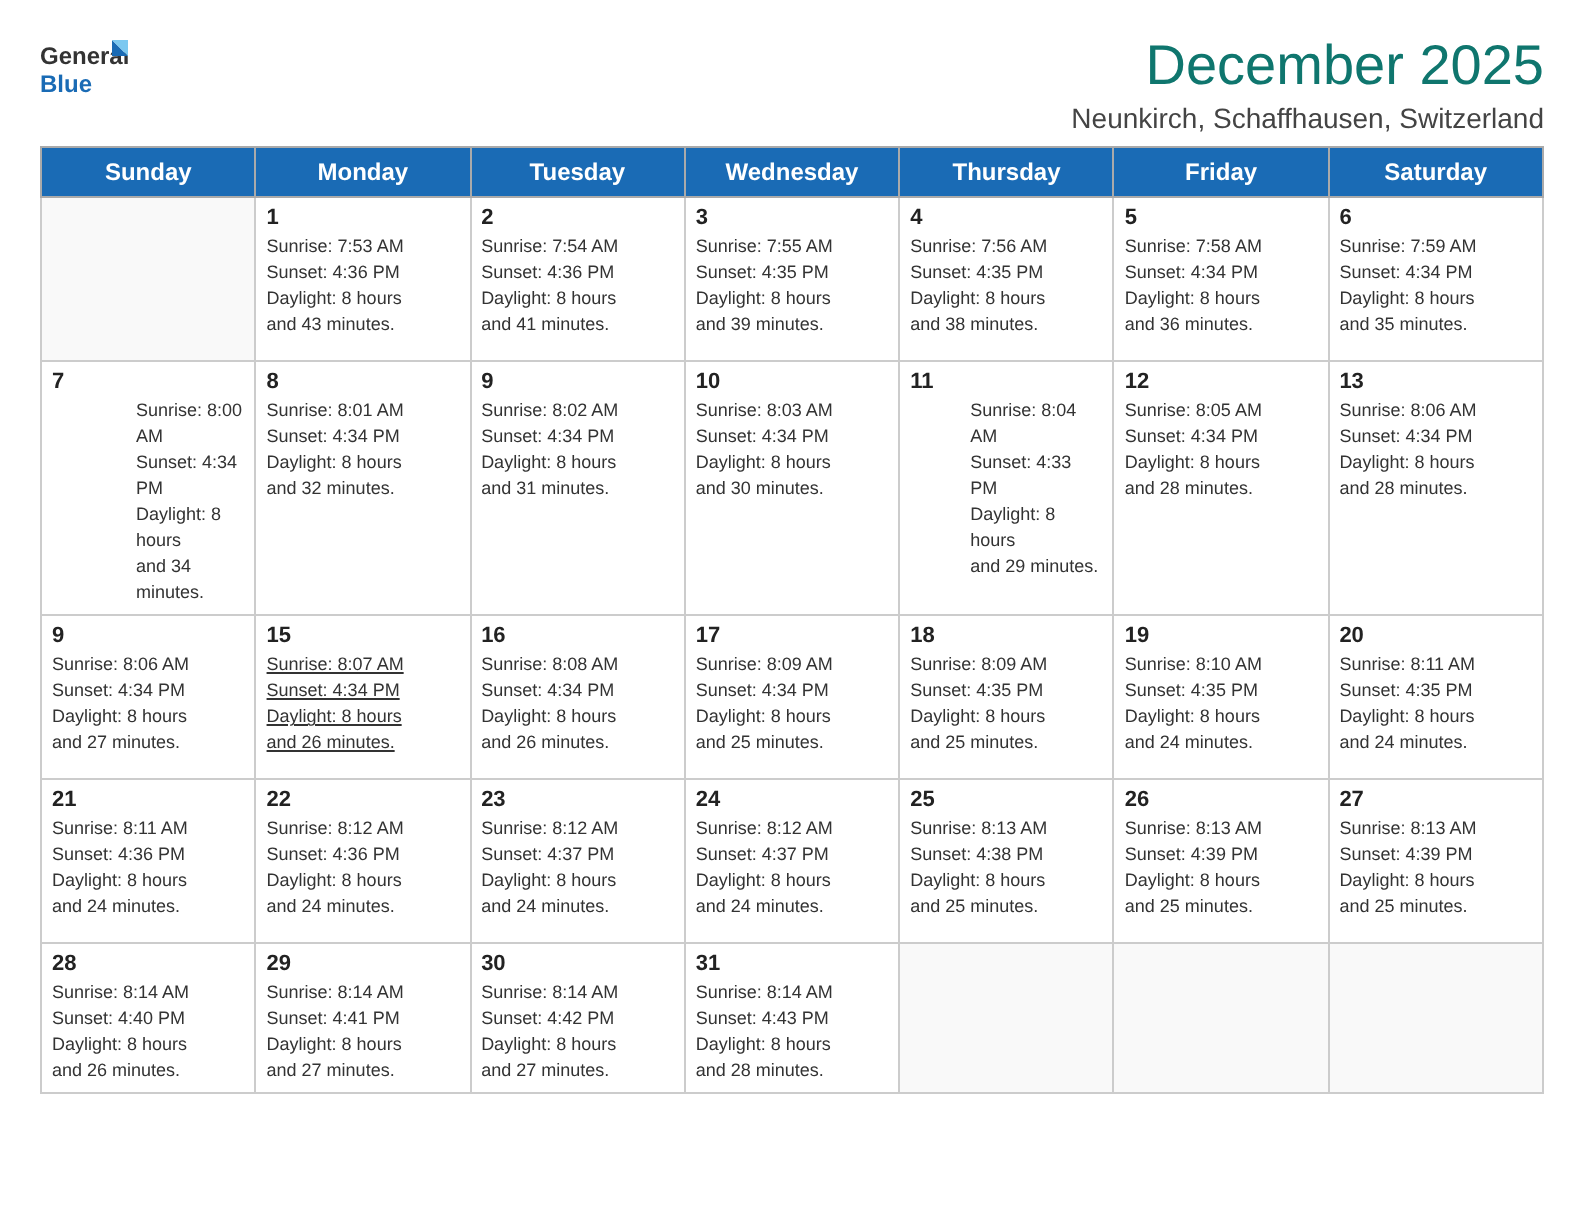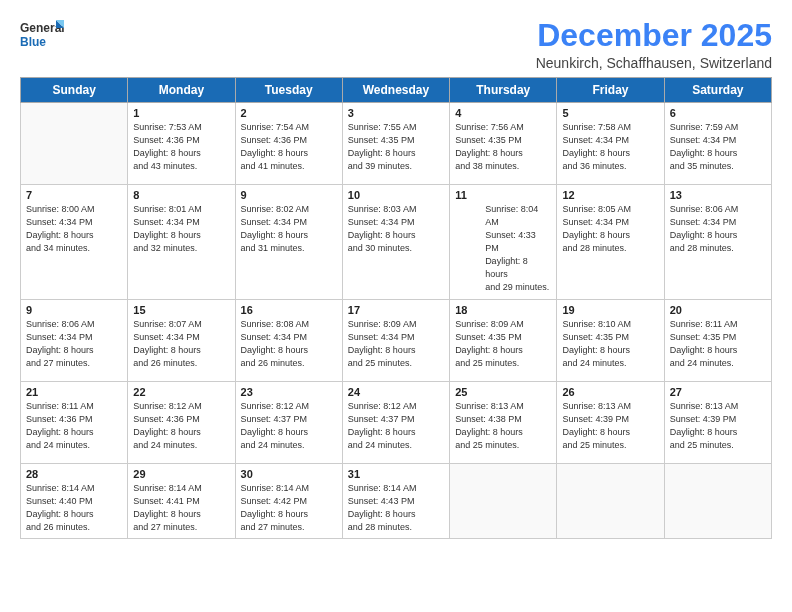--- a/index.html
+++ b/index.html
@@ -24,23 +24,23 @@
     }
     .logo {
       display: flex;
       align-items: center;
       gap: 4px;
     }
     .title-area {
       text-align: right;
     }
     .main-title {
-      font-size: 32px;
-      font-weight: bold;
-      color: #3b82f6;
+      font-size: 28px;
+      font-weight: normal;
+      color: #0f766e;
       line-height: 1.1;
     }
     .subtitle {
       font-size: 14px;
       color: #444;
       margin-top: 2px;
     }
     table {
       width: 100%;
       border-collapse: collapse;
@@ -156,21 +156,21 @@
             <span class="day-num">6</span>
             <div class="cell-info" style="white-space: pre-line;">Sunrise: 7:59 AM
 Sunset: 4:34 PM
 Daylight: 8 hours
 and 35 minutes.</div>
           </td>
         </tr>
         <tr>
           <td class="cal-cell">
             <span class="day-num">7</span>
-            <div class="cell-info" style="white-space: pre-line;">Sunrise: 8:00 AM
+            <div class="cell-info" style="white-space: pre-line; margin-left: 42px;">Sunrise: 8:00 AM
 Sunset: 4:34 PM
 Daylight: 8 hours
 and 34 minutes.</div>
           </td>
           <td class="cal-cell">
             <span class="day-num">8</span>
             <div class="cell-info" style="white-space: pre-line;">Sunrise: 8:01 AM
 Sunset: 4:34 PM
 Daylight: 8 hours
 and 32 minutes.</div>
@@ -214,21 +214,21 @@
         <tr>
           <td class="cal-cell">
             <span class="day-num">9</span>
             <div class="cell-info" style="white-space: pre-line;">Sunrise: 8:06 AM
 Sunset: 4:34 PM
 Daylight: 8 hours
 and 27 minutes.</div>
           </td>
           <td class="cal-cell">
             <span class="day-num">15</span>
-            <div class="cell-info" style="white-space: pre-line;">Sunrise: 8:07 AM
+            <div class="cell-info" style="white-space: pre-line; text-decoration: underline;">Sunrise: 8:07 AM
 Sunset: 4:34 PM
 Daylight: 8 hours
 and 26 minutes.</div>
           </td>
           <td class="cal-cell">
             <span class="day-num">16</span>
             <div class="cell-info" style="white-space: pre-line;">Sunrise: 8:08 AM
 Sunset: 4:34 PM
 Daylight: 8 hours
 and 26 minutes.</div>

